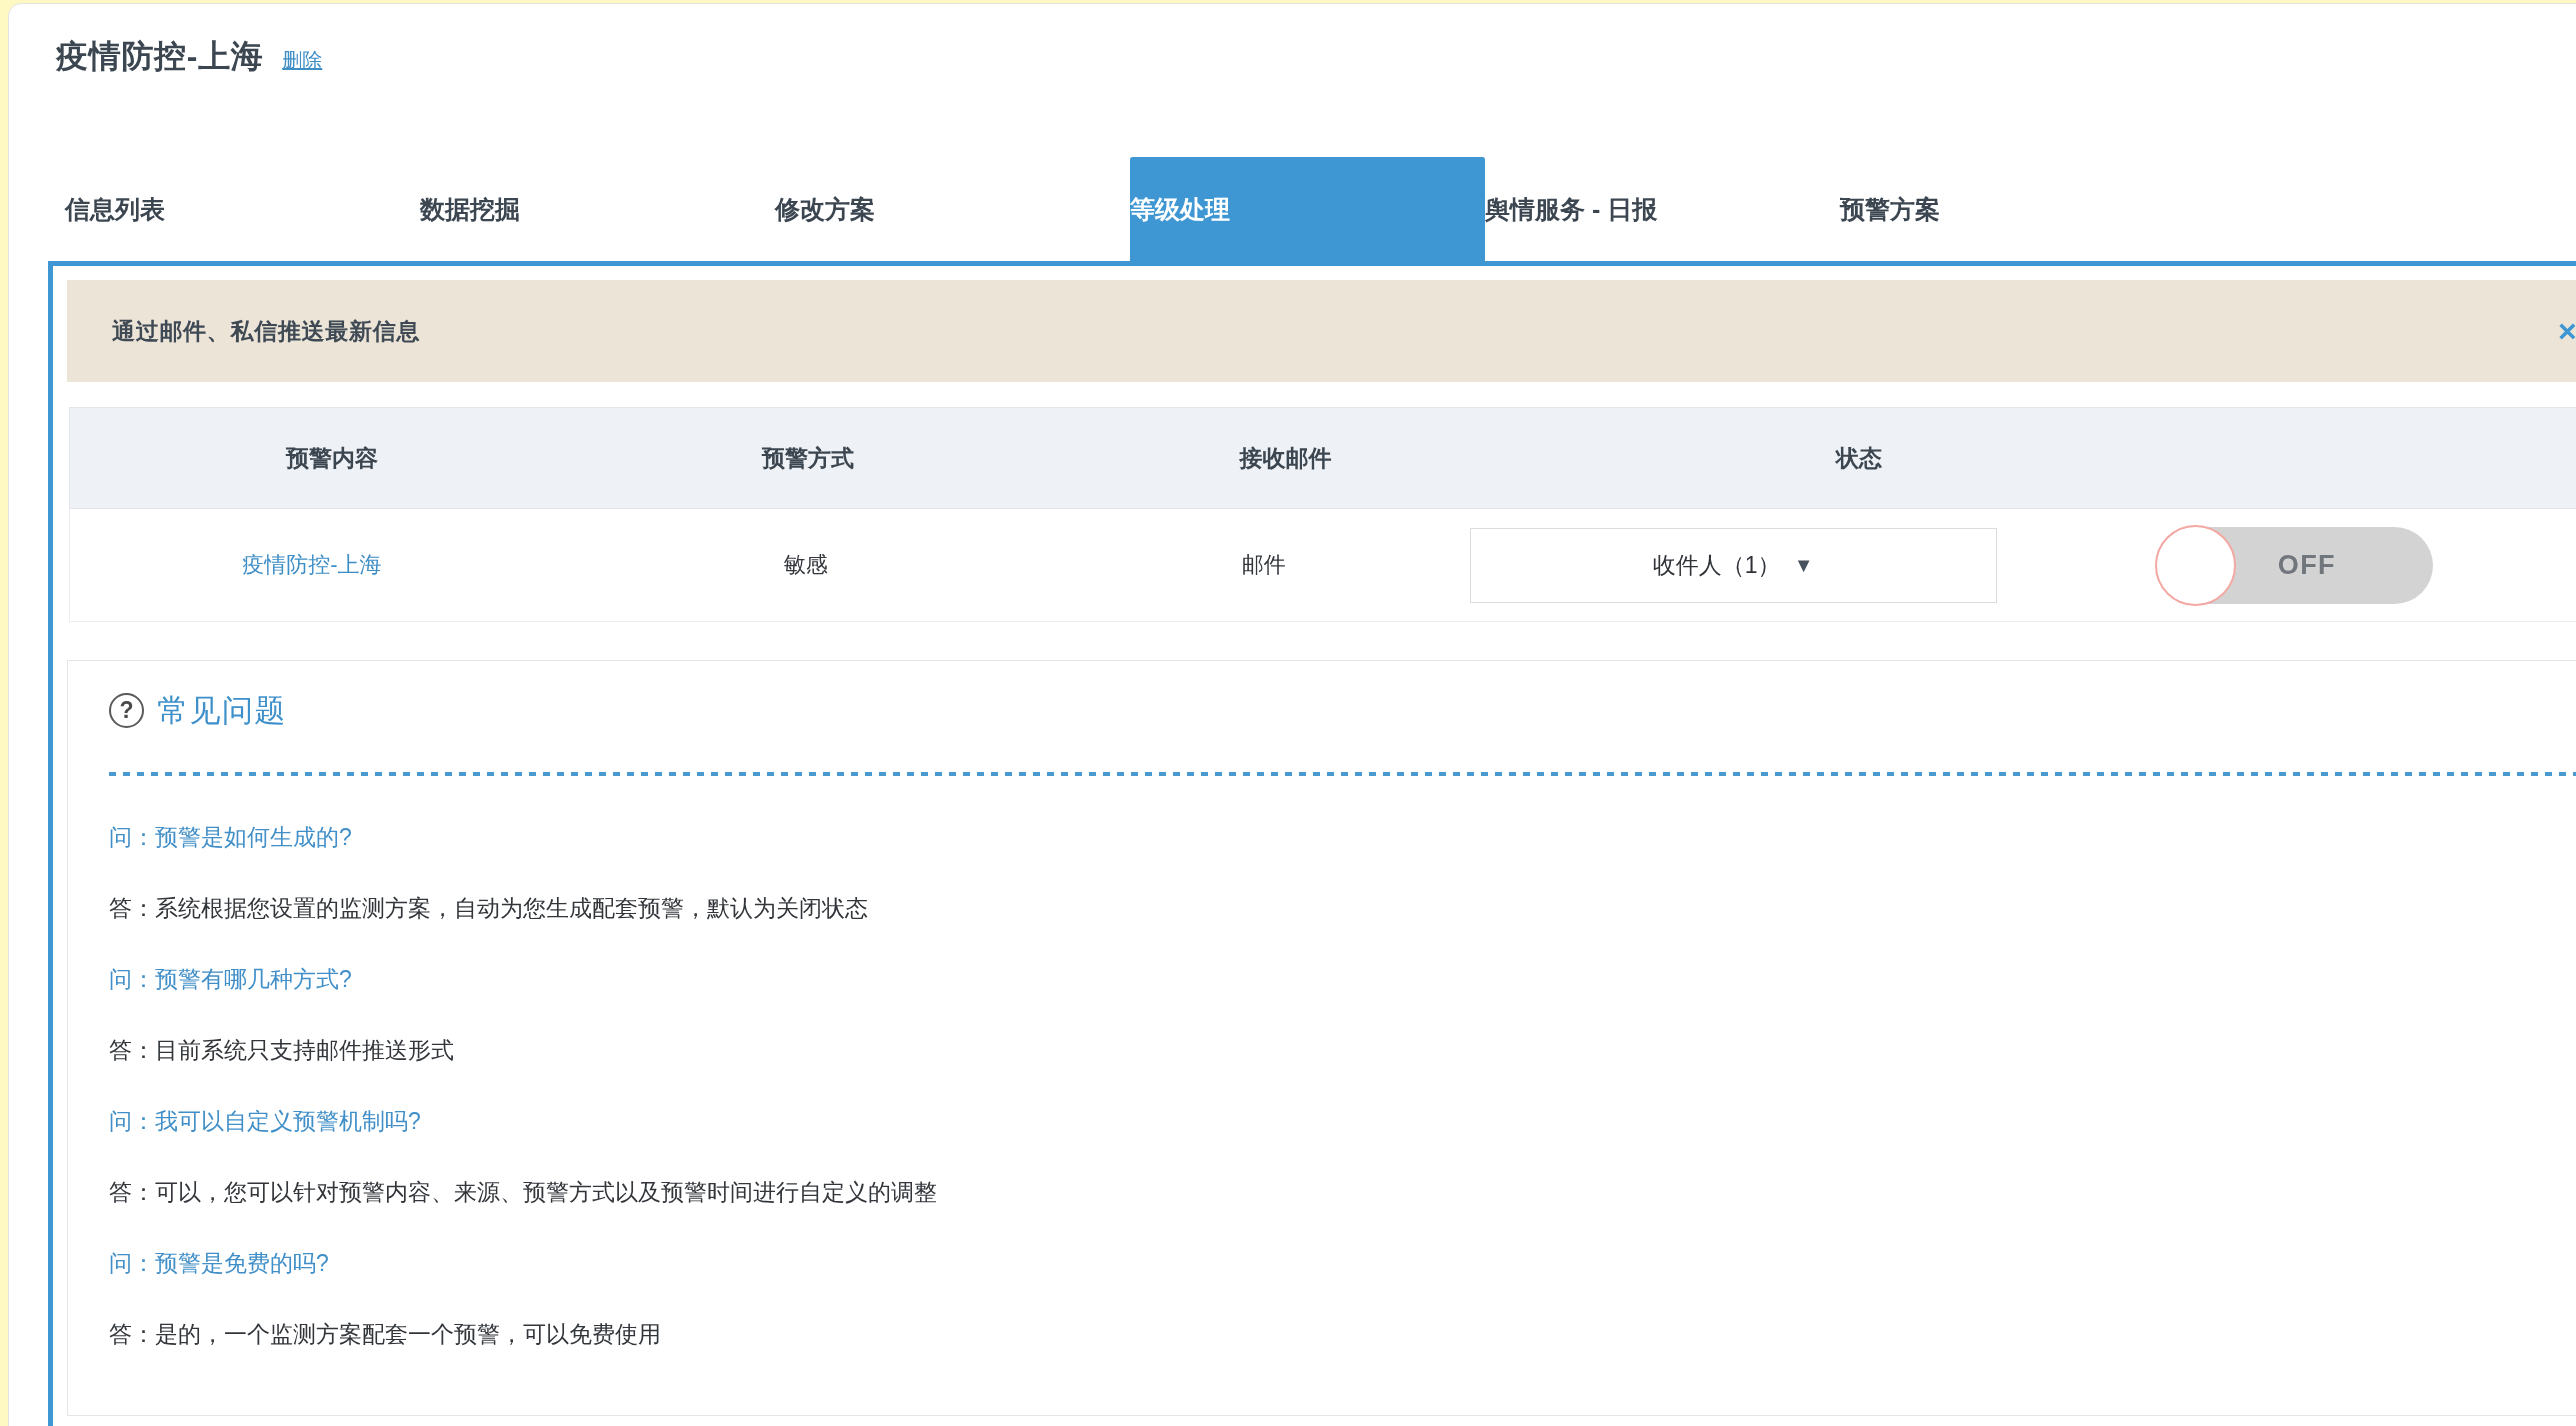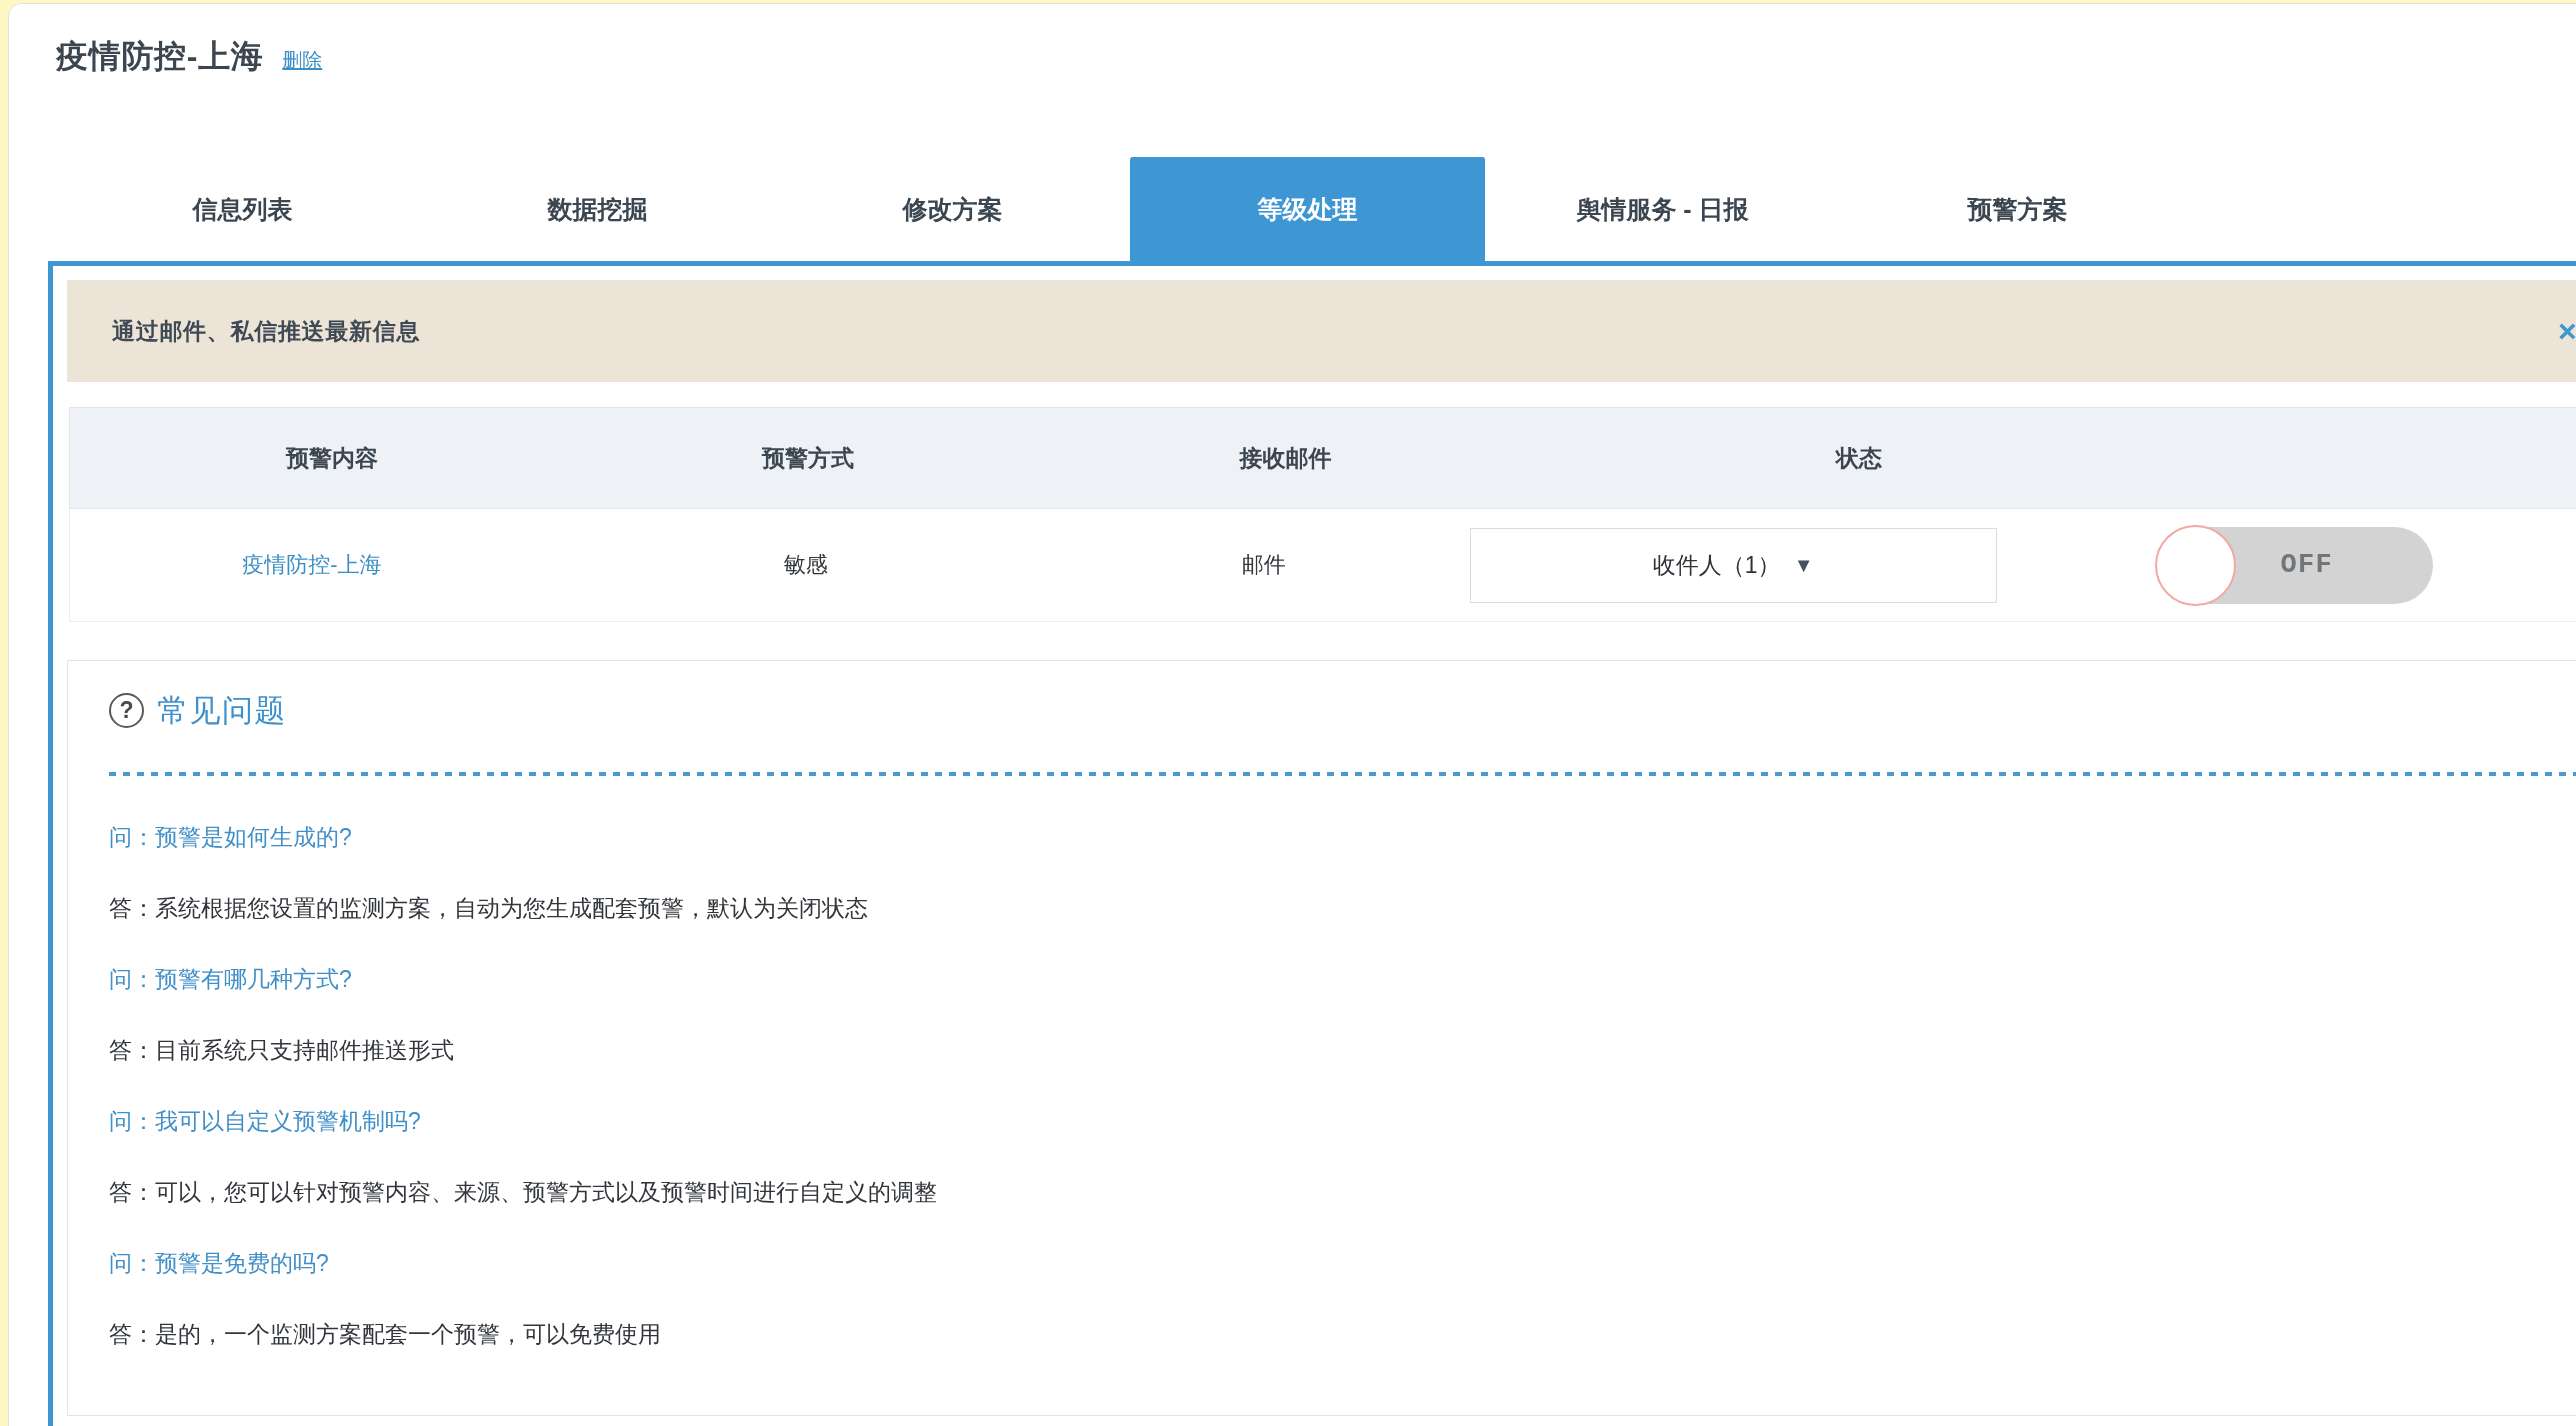--- a/index.html
+++ b/index.html
@@ -45,21 +45,21 @@
     font-size:20px;color:var(--link);
     text-decoration:underline;cursor:pointer;
   }
   
   .tabs{
     position:absolute;left:65px;top:157px;height:104px;
     display:flex;
   }
   .tab{
     width:355px;height:104px;
-    display:flex;align-items:center;justify-content:center;
+    display:flex;align-items:center;justify-content:flex-start;
     font-size:25px;font-weight:600;color:var(--text-dark);
     cursor:pointer;
   }
   .tab.active{
     background:var(--accent);
     color:#ffffff;
     border-radius:2.7px 2.7px 0 0;
   }
   
   .panel{
@@ -116,21 +116,20 @@
     display:flex;align-items:center;justify-content:center;
     cursor:pointer;
   }
   .dropdown .dd-label{font-size:23px;color:#2f3338;font-weight:500;}
   .dropdown .dd-caret{font-size:20px;color:#47525d;margin-left:13.3px;}
   
   .toggle{
     position:relative;width:276px;height:77px;
     background:var(--toggle-off-bg);border-radius:39px;
     cursor:pointer;
-    font-family:Liberation Mono, monospace;
   }
   .toggle-knob{
     position:absolute;left:-2px;top:-2px;
     width:81px;height:81px;box-sizing:border-box;
     border-radius:50%;
     background:#ffffff;
     border:2.7px solid var(--toggle-knob-ring);
   }
   .toggle-label{
     position:absolute;left:80px;top:0;width:140px;height:77px;

